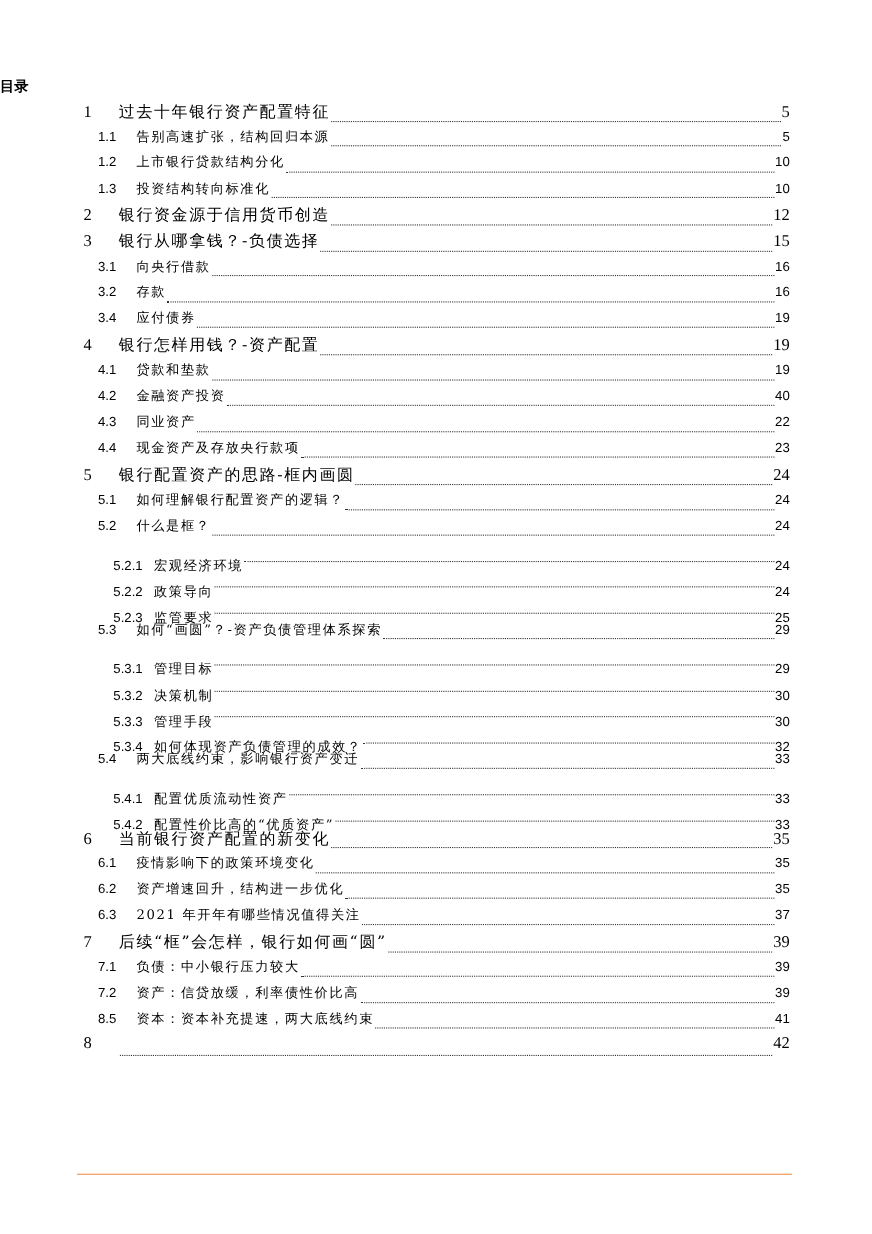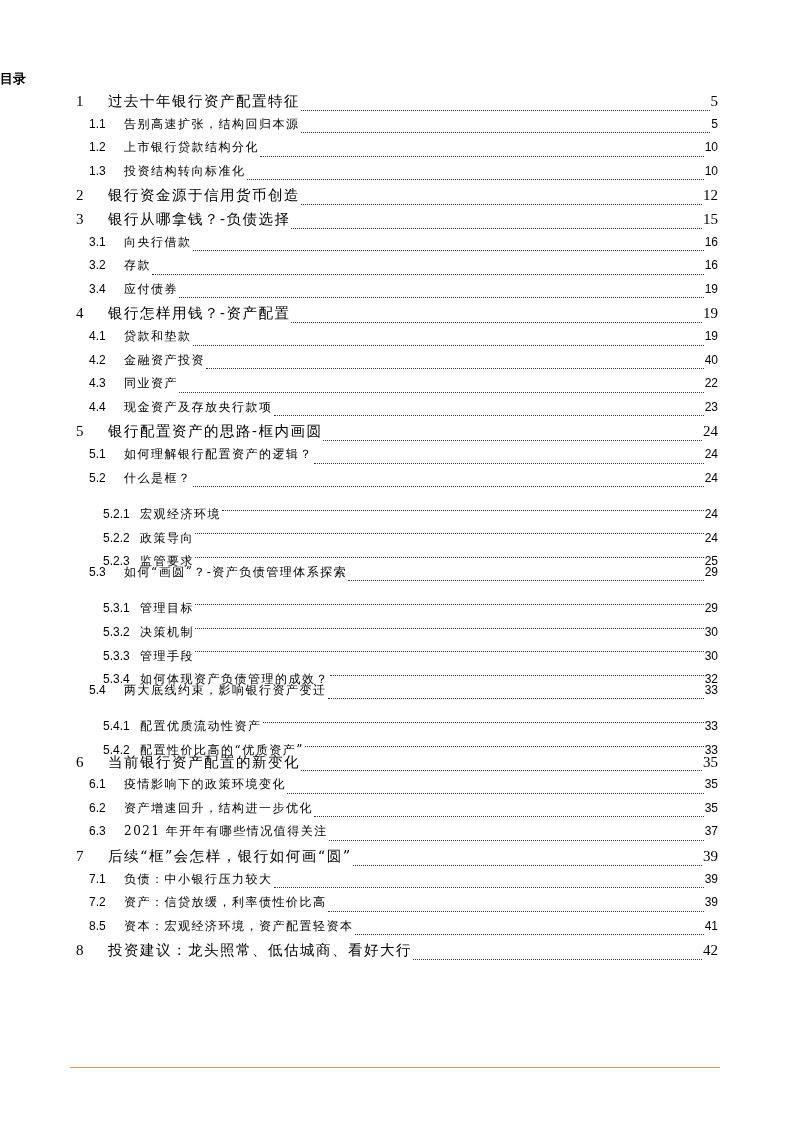--- a/index.html
+++ b/index.html
@@ -235,25 +235,24 @@
       <span class="pg">39</span>
     </div>
     <div class="row l2">
       <span class="num">7.2</span>
       <span class="txt">资产：信贷放缓，利率债性价比高</span>
       <span class="dots"></span>
       <span class="pg">39</span>
     </div>
     <div class="row l2">
       <span class="num">8.5</span>
-      <span class="txt">资本：宏观经济环境，资产配置轻资本</span>
+      <span class="txt">资本：资本补充提速，两大底线约束</span>
       <span class="dots"></span>
       <span class="pg">41</span>
     </div>
     <div class="row l1">
       <span class="num">8</span>
-      <span class="txt">投资建议：龙头照常、低估城商、看好大行</span>
       <span class="dots"></span>
       <span class="pg">42</span>
     </div>
   </div>
 
 <div class="footer-line"></div>
 
 </body></html>

